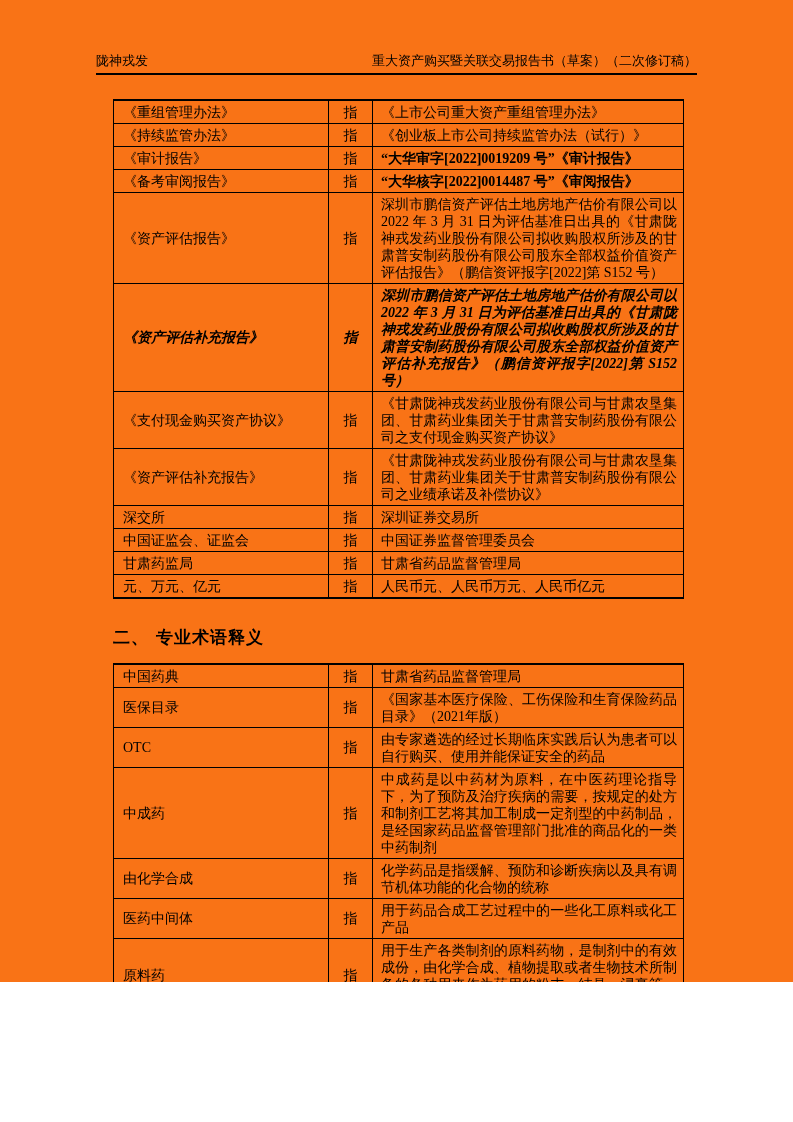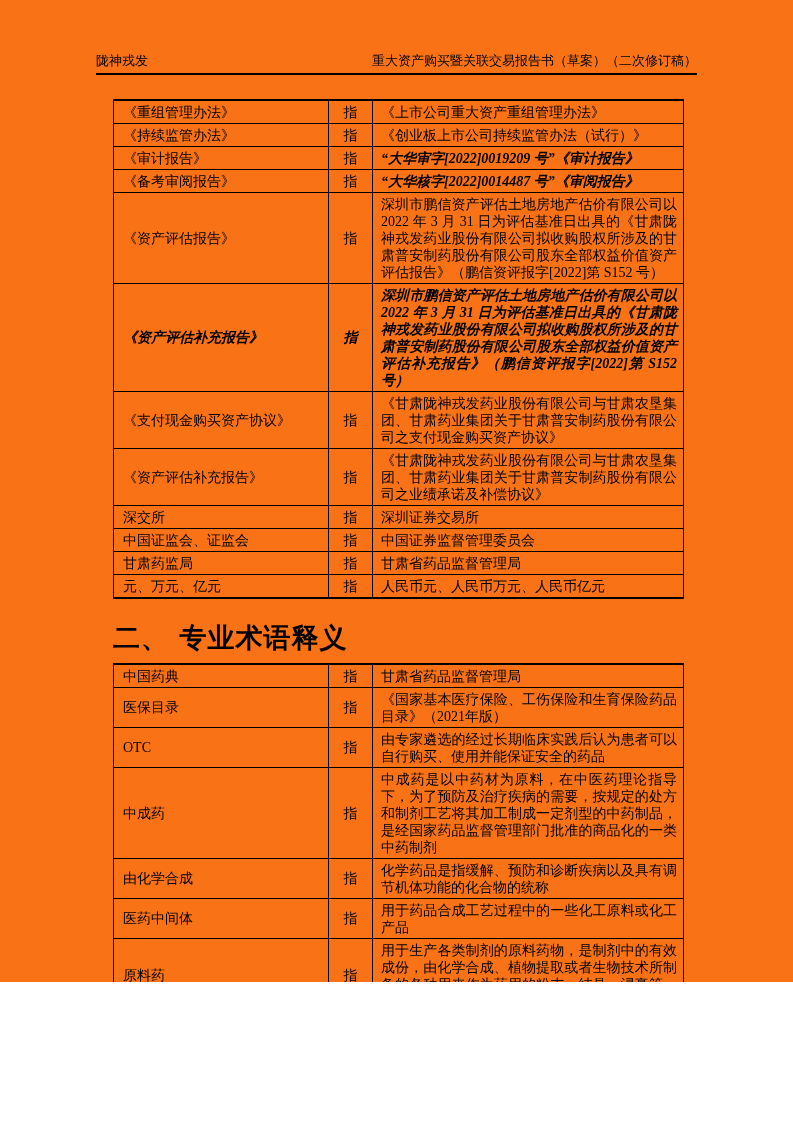--- a/index.html
+++ b/index.html
@@ -37,26 +37,26 @@
     font-size: 14px;
     line-height: 17px;
     vertical-align: middle;
     word-break: break-all;
   }
   .def-table tr:first-child td { border-top: 2.5px solid #000; }
   .def-table tr:last-child td { border-bottom: 2.5px solid #000; }
   .td-term { padding: 2.5px 6px 2.5px 9px; text-align: left; }
   .td-zhi  { padding: 2.5px 2px; text-align: center; }
   .td-def  { padding: 2.5px 6px 2.5px 8px; text-align: justify; }
-  .bi { font-weight: bold; font-style: italic; }
+  .bi { font-weight: bold; }
   .emph-row td { font-weight: bold; font-style: italic; }
   .section-heading {
     font-family: "DejaVu Sans", "Liberation Sans", sans-serif;
     font-weight: bold;
-    font-size: 27px;
+    font-size: 17px;
     line-height: 25px;
     margin: 26px 0 13px 17px;
     letter-spacing: 1px;
   }
   .footer {
     position: absolute;
     top: 1030px;
     right: 120px;
     font-size: 13px;
     font-weight: bold;

